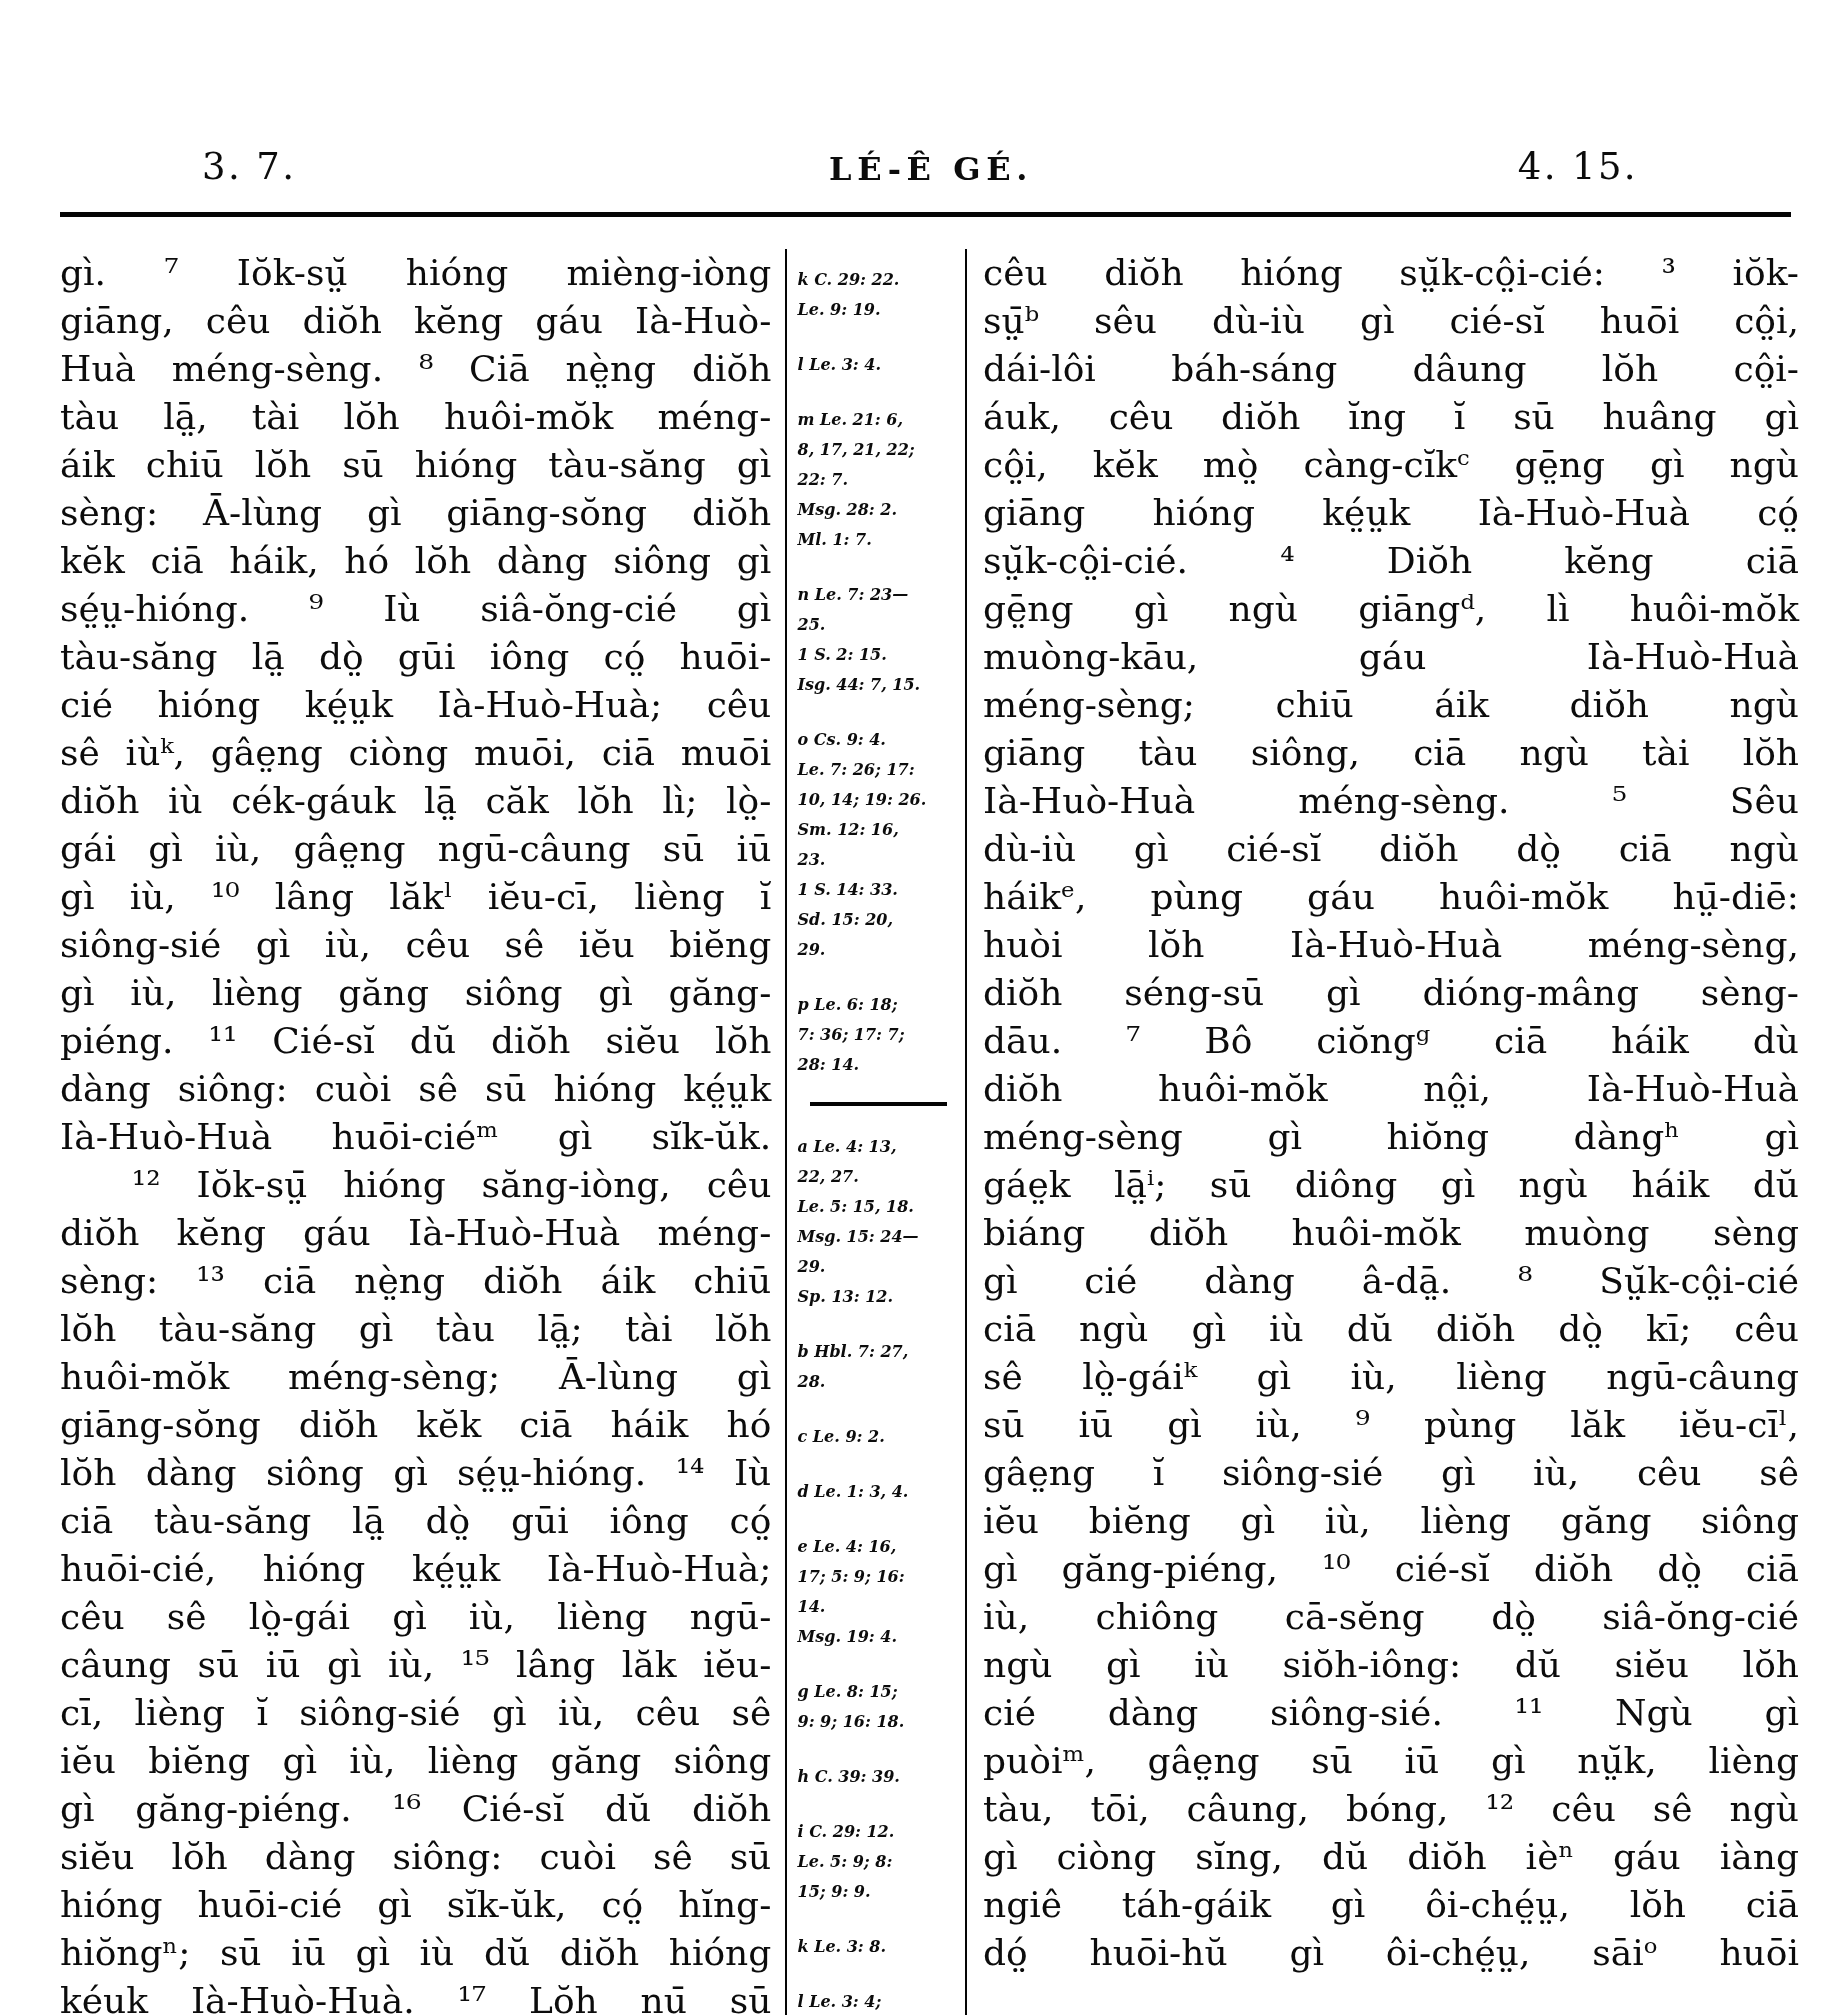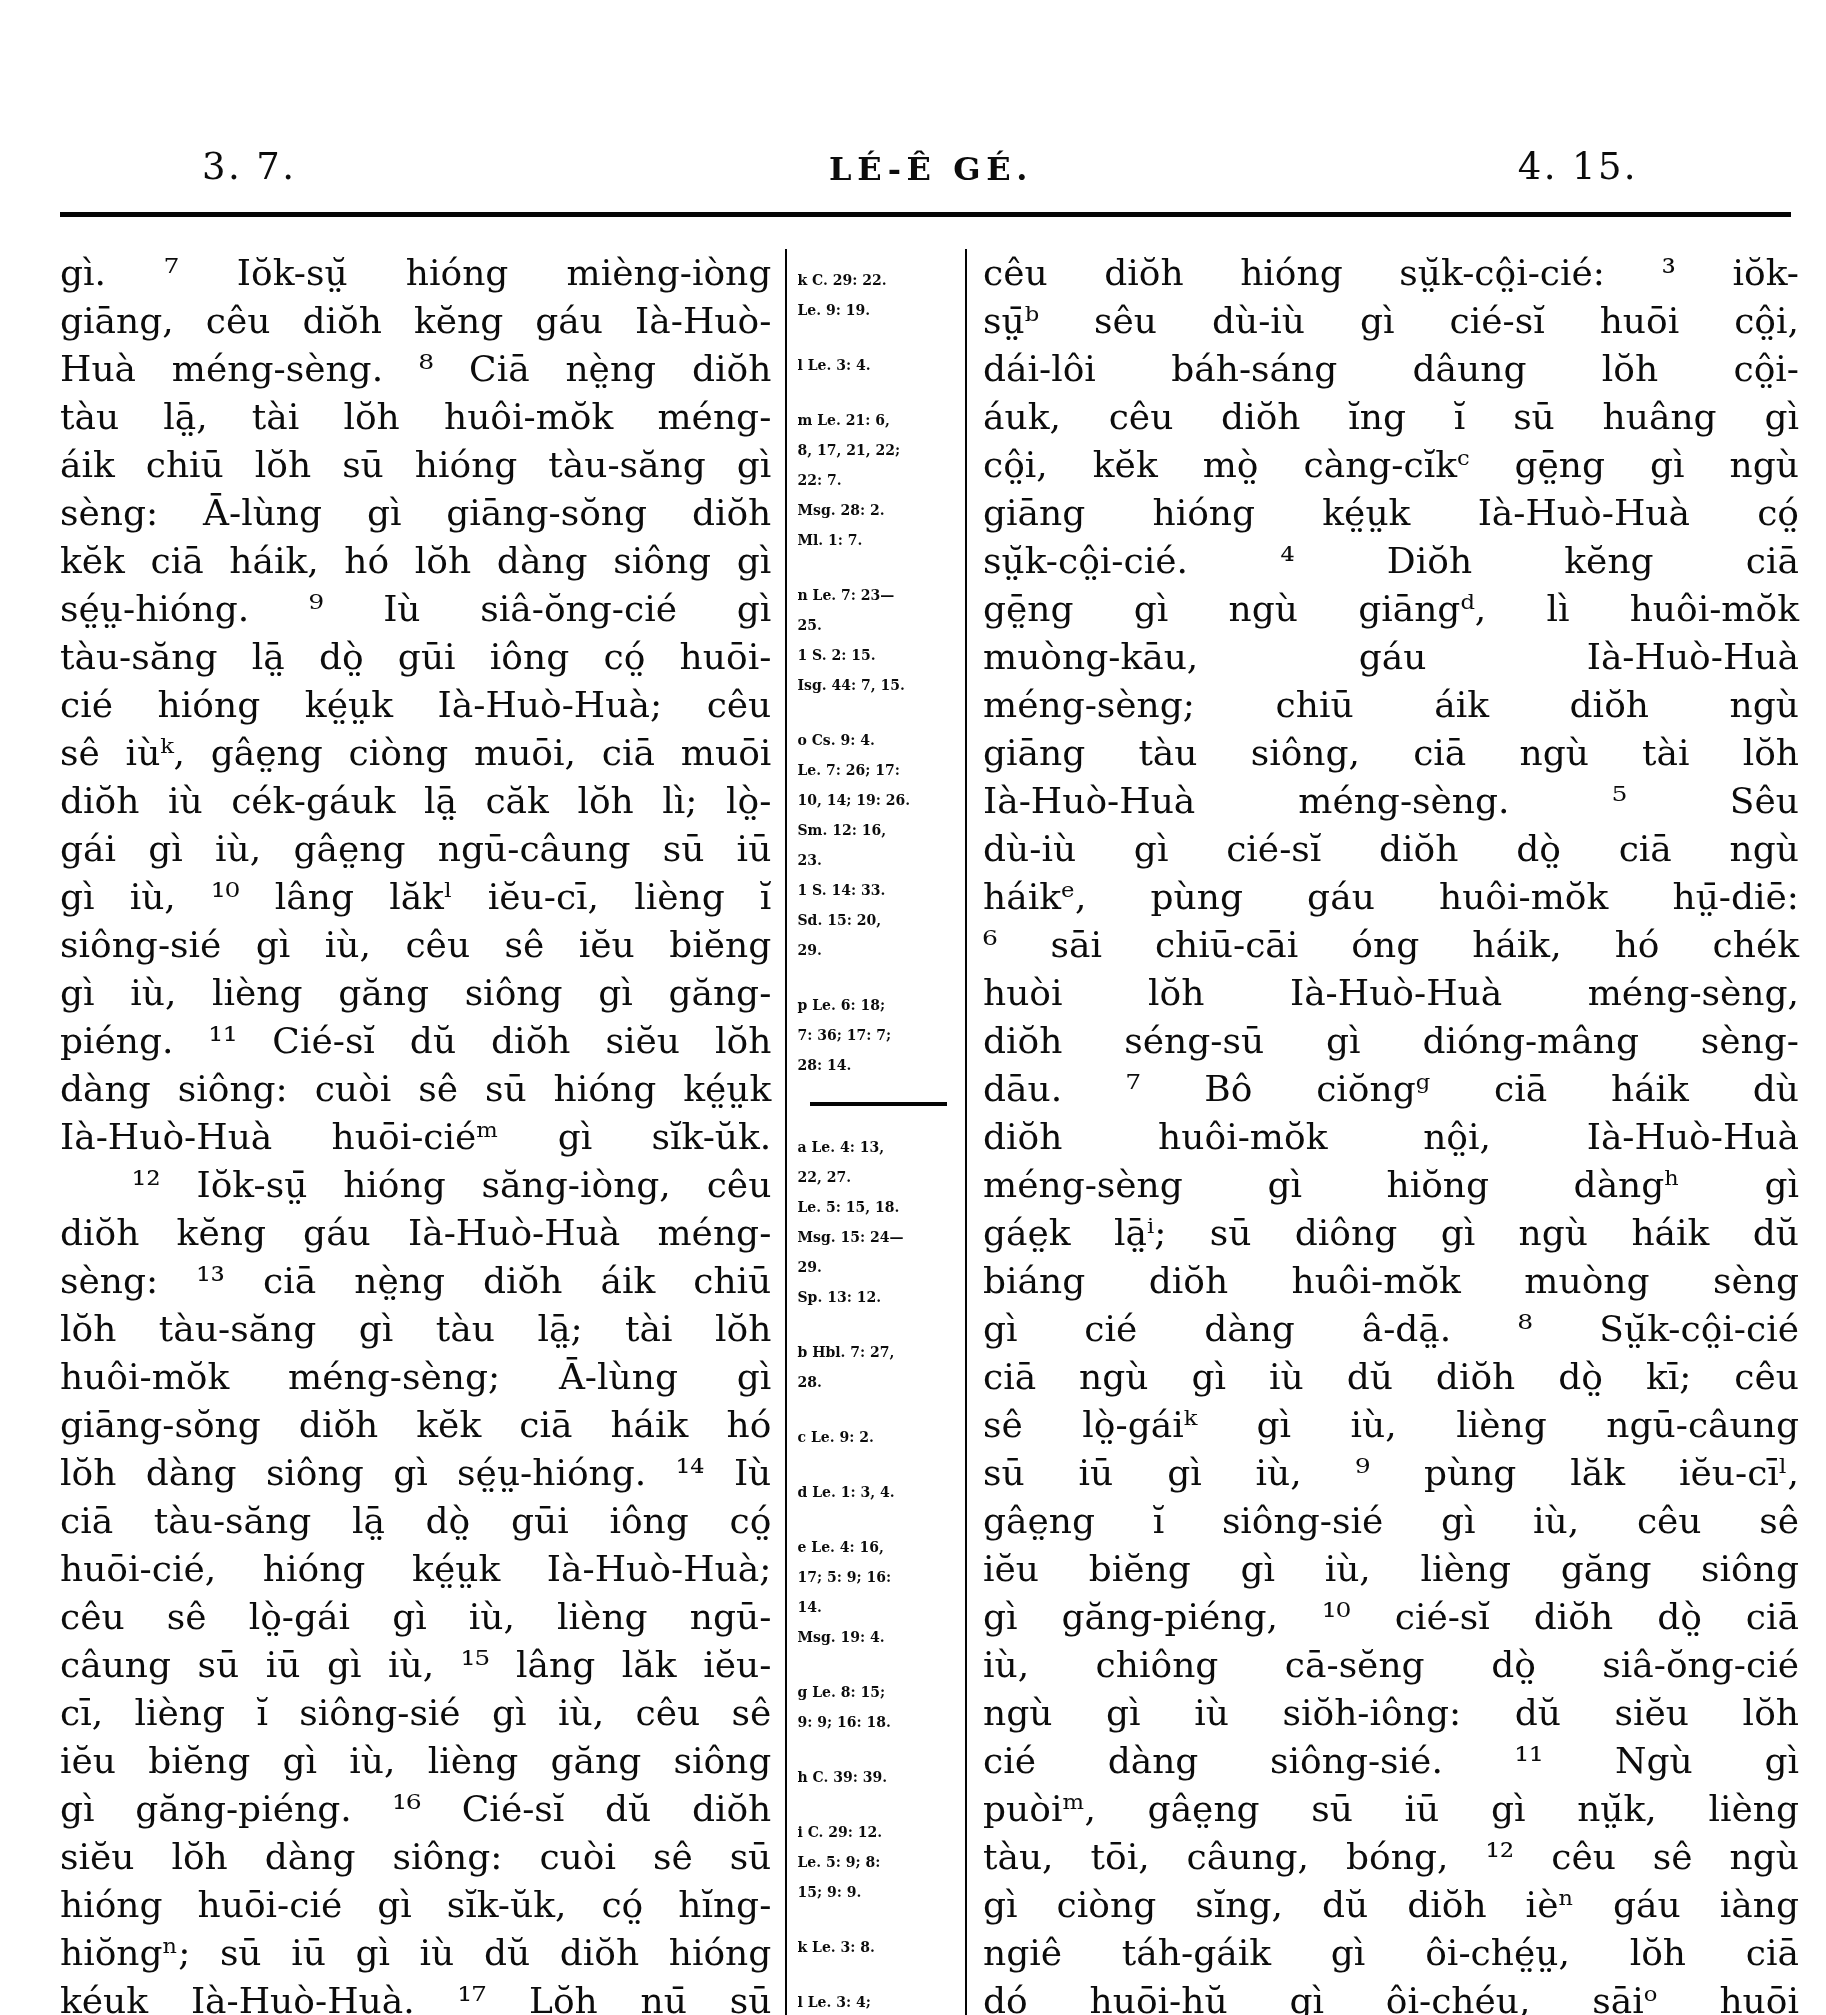--- a/index.html
+++ b/index.html
@@ -33,22 +33,23 @@
     border-left:2.8px solid #050505;border-right:2.8px solid #050505;
     padding:16px 5.6px 0 10.5px;
   }
   .col-right{flex:1;padding-left:16px;box-sizing:border-box;}
   .tline{
     font-size:36px;line-height:48px;
     text-align:justify;text-align-last:justify;
     white-space:normal;
   }
   .rline{
-    font-size:14px;font-weight:bold;line-height:30px;
+    font-size:16px;font-weight:bold;line-height:30px;
     white-space:nowrap;
+    font-style:italic;
   }
   .rline:empty{height:25px;}
   .ref-rule{
     height:3.6px;background:#050505;
     margin:22.6px 12px 26px 12px;
   }
 </style>
 </head>
 <body>
 
@@ -183,21 +184,20 @@
           <div class="tline">cô̤i, kĕk mò̤ càng-cĭkᶜ gē̤ng gì ngù</div>
           <div class="tline">giāng hióng ké̤ṳk Ià-Huò-Huà có̤</div>
           <div class="tline">sṳ̆k-cô̤i-cié. ⁴ Diŏh kĕng ciā</div>
           <div class="tline">gē̤ng gì ngù giāngᵈ, lì huôi-mŏk</div>
           <div class="tline">muòng-kāu, gáu Ià-Huò-Huà</div>
           <div class="tline">méng-sèng; chiū áik diŏh ngù</div>
           <div class="tline">giāng tàu siông, ciā ngù tài lŏh</div>
           <div class="tline">Ià-Huò-Huà méng-sèng. ⁵ Sêu</div>
           <div class="tline">dù-iù gì cié-sĭ diŏh dò̤ ciā ngù</div>
           <div class="tline">háikᵉ, pùng gáu huôi-mŏk hṳ̄-diē:</div>
-          <div class="tline">⁶ sāi chiū-cāi óng háik, hó chék</div>
           <div class="tline">huòi lŏh Ià-Huò-Huà méng-sèng,</div>
           <div class="tline">diŏh séng-sū gì dióng-mâng sèng-</div>
           <div class="tline">dāu. ⁷ Bô ciŏngᵍ ciā háik dù</div>
           <div class="tline">diŏh huôi-mŏk nô̤i, Ià-Huò-Huà</div>
           <div class="tline">méng-sèng gì hiŏng dàngʰ gì</div>
           <div class="tline">gáe̤k lā̤ⁱ; sū diông gì ngù háik dŭ</div>
           <div class="tline">biáng diŏh huôi-mŏk muòng sèng</div>
           <div class="tline">gì cié dàng â-dā̤. ⁸ Sṳ̆k-cô̤i-cié</div>
           <div class="tline">ciā ngù gì iù dŭ diŏh dò̤ kī; cêu</div>
           <div class="tline">sê lò̤-gáiᵏ gì iù, lièng ngū-câung</div>

